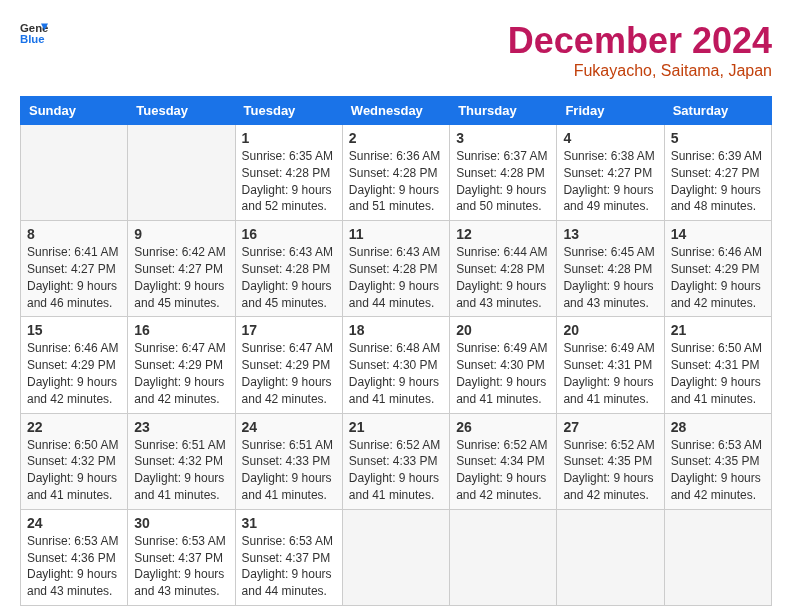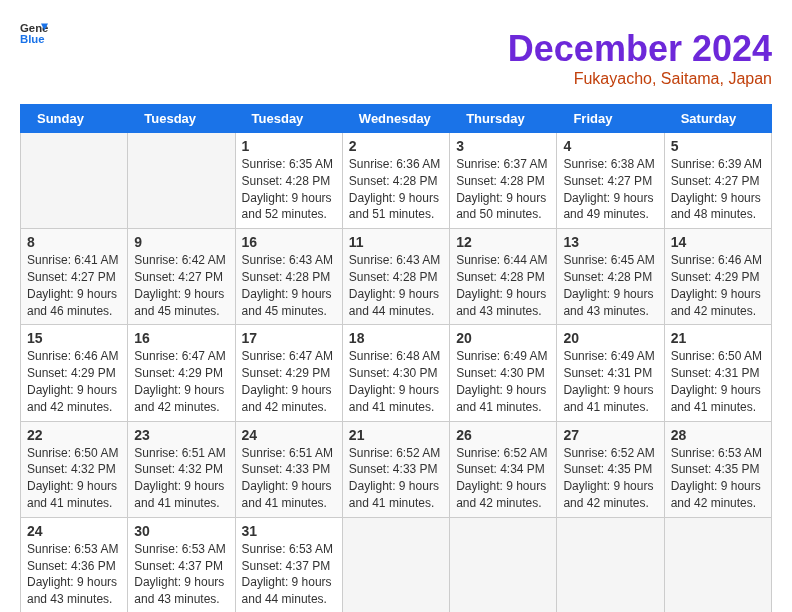--- a/index.html
+++ b/index.html
@@ -24,37 +24,36 @@
     .logo-icon {
       width: 28px;
       height: 28px;
     }
     .title-area {
       text-align: right;
     }
     .month-title {
       font-size: 36px;
       font-weight: bold;
-      color: #6d28d9;
-      margin-top: 8px;
+      color: #be185d;
     }
     .location-title {
       font-size: 16px;
       color: #c2410c;
     }
     table {
       width: 100%;
       border-collapse: collapse;
       font-size: 11px;
     }
     thead th {
       background-color: #1a73e8;
       color: #fff;
       text-align: left;
-      padding: 6px 16px;
+      padding: 6px 8px;
       font-size: 13px;
       font-weight: bold;
       border: 1px solid #1a73e8;
     }
     tbody td {
       border: 1px solid #ccc;
       vertical-align: top;
       padding: 5px 6px;
       height: 90px;
       width: 14.28%;

